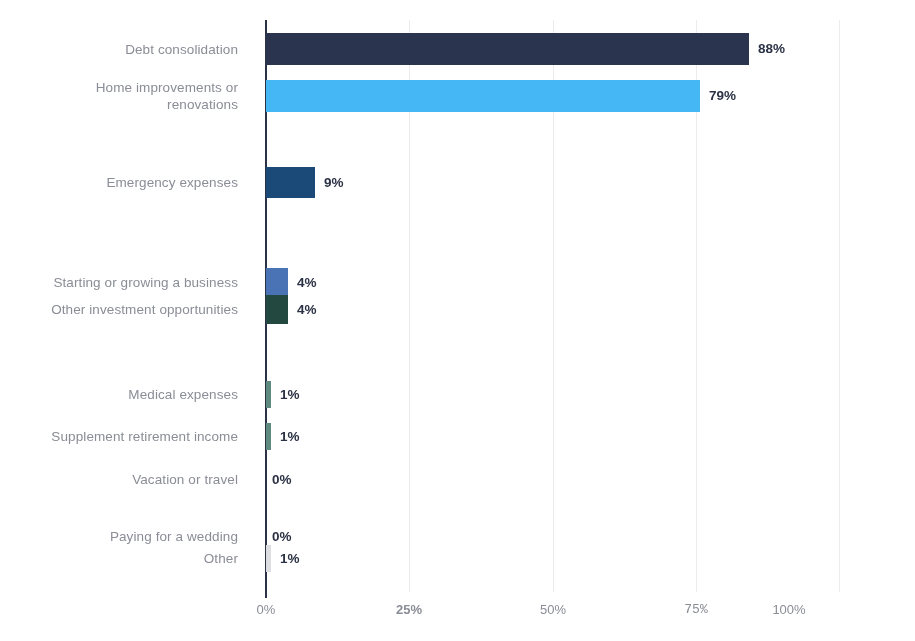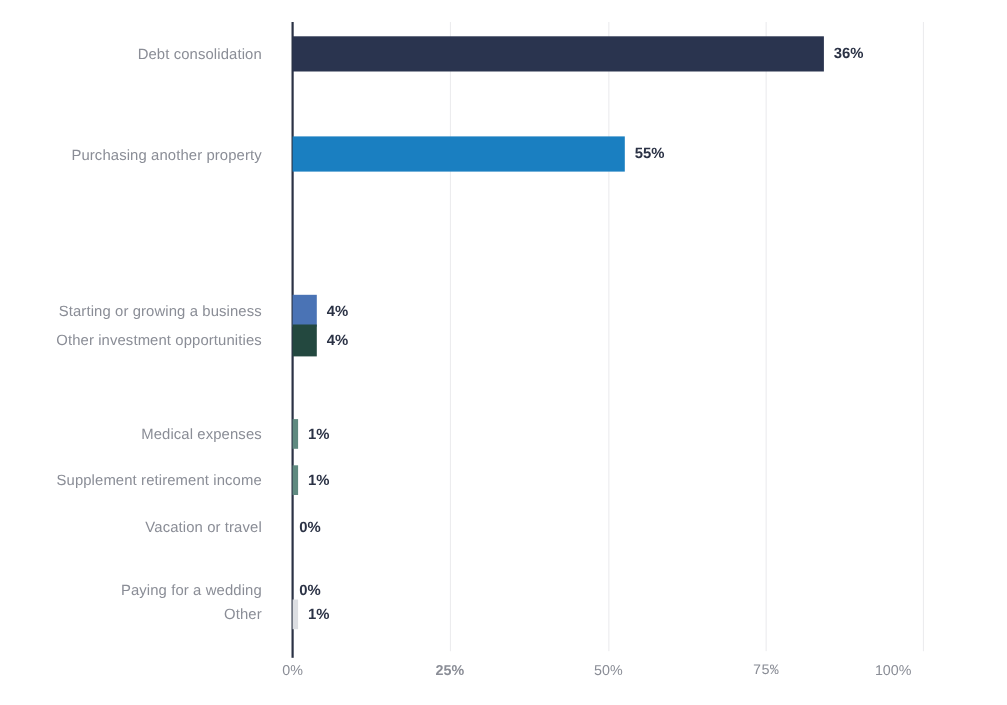--- a/index.html
+++ b/index.html
@@ -114,26 +114,32 @@
       <div class="gridline" style="left: 409px;"></div>
       <div class="gridline" style="left: 553px;"></div>
       <div class="gridline" style="left: 696px;"></div>
       <div class="gridline" style="left: 839px;"></div>
     </div>
 
   <div class="rows" id="rows">
       <div class="row" style="top: 33px; height: 32px;">
         <div class="row-label" style="top: 8px;">Debt consolidation</div>
         <div class="bar" style="width: 483px; height: 32px; background: rgb(42, 52, 79); top: 0px;"></div>
-        <div class="bar-value" style="left: 758px; top: 9px;">36%</div>
+        <div class="bar-value" style="left: 758px; top: 9px;">88%</div>
       </div>
-      <div class="row" style="top: 124px; height: 32px;">
-        <div class="row-label" style="top: 8px;">Purchasing another property</div>
-        <div class="bar" style="width: 302px; height: 32px; background: rgb(26, 127, 193); top: 0px;"></div>
-        <div class="bar-value" style="left: 577px; top: 9px;">55%</div>
+      <div class="row" style="top: 80px; height: 32px;">
+        <div class="row-label" style="top: -1px;">Home improvements or
+renovations</div>
+        <div class="bar" style="width: 434px; height: 32px; background: rgb(70, 183, 245); top: 0px;"></div>
+        <div class="bar-value" style="left: 709px; top: 9px;">79%</div>
+      </div>
+      <div class="row" style="top: 167px; height: 31px;">
+        <div class="row-label" style="top: 7px;">Emergency expenses</div>
+        <div class="bar" style="width: 49px; height: 31px; background: rgb(28, 74, 120); top: 0px;"></div>
+        <div class="bar-value" style="left: 324px; top: 9px;">9%</div>
       </div>
       <div class="row" style="top: 268px; height: 29px;">
         <div class="row-label" style="top: 6px;">Starting or growing a business</div>
         <div class="bar" style="width: 22px; height: 29px; background: rgb(74, 115, 181); top: 0px;"></div>
         <div class="bar-value" style="left: 297px; top: 8px;">4%</div>
       </div>
       <div class="row" style="top: 295px; height: 29px;">
         <div class="row-label" style="top: 6px;">Other investment opportunities</div>
         <div class="bar" style="width: 22px; height: 29px; background: rgb(35, 72, 63); top: 0px;"></div>
         <div class="bar-value" style="left: 297px; top: 8px;">4%</div>
@@ -161,16 +167,16 @@
         <div class="bar" style="width: 5px; height: 27px; background: rgb(220, 222, 226); top: 0px;"></div>
         <div class="bar-value" style="left: 280px; top: 7px;">1%</div>
       </div>
     </div>
 
   <div class="xaxis" id="xaxis">
       <div class="xtick-label" style="left: 266px;">0%</div>
       <div class="xtick-label" style="left: 409px; font-weight: bold;">25%</div>
       <div class="xtick-label" style="left: 553px;">50%</div>
       <div class="xtick-label" style="left: 696px; font-family: Liberation Mono, monospace;">75%</div>
-      <div class="xtick-label" style="left: 812px;">100%</div>
+      <div class="xtick-label" style="left: 789px;">100%</div>
     </div>
 
 </div>
 
 </body></html>

